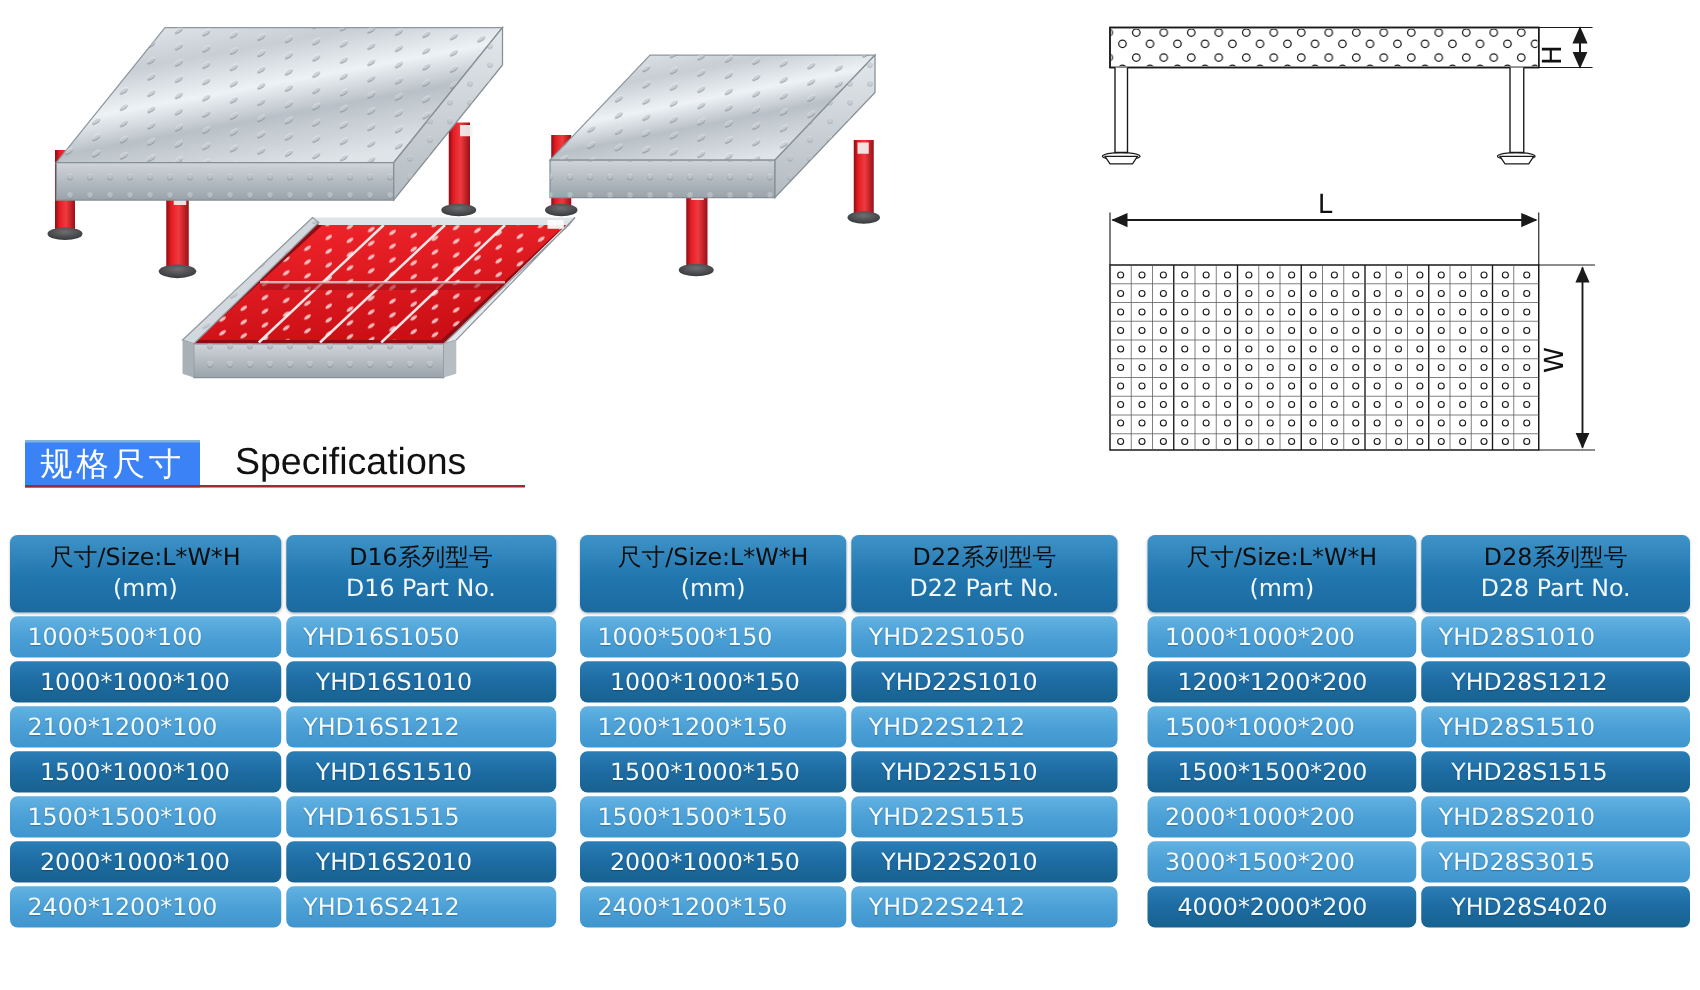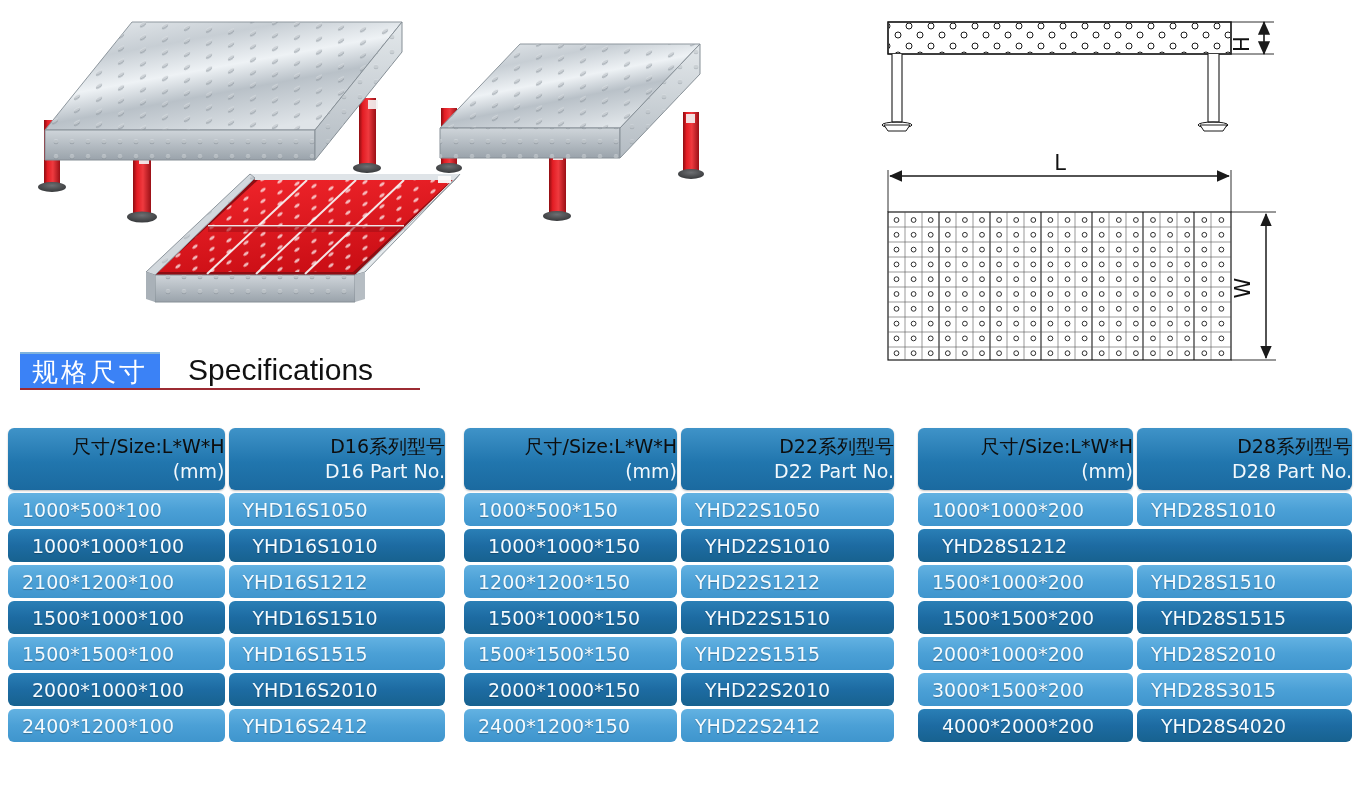--- a/index.html
+++ b/index.html
@@ -30,21 +30,21 @@
   .spec-table.t2{left:464px;width:430px;}
   .spec-table.t3{left:918px;width:434px;}
 
   .trow{display:flex;gap:4px;margin-bottom:3px;}
 
   .cell{flex:1 1 0;box-sizing:border-box;border-radius:6px;
         display:flex;align-items:center;white-space:nowrap;overflow:hidden;}
 
   
   .hrow .cell{height:62px;flex-direction:column;justify-content:center;
-              align-items:flex-end;text-align:center;
+              align-items:center;text-align:center;
               background:linear-gradient(180deg,#3f93c8 0%,#2176ae 55%,#1b6aa0 100%);
               color:#0d0d0d;font-size:19px;line-height:25px;
               box-shadow:0 1px 2px rgba(0,0,0,.25);}
   .hrow .cell .ln2{color:#f2f8fc;}
   .hrow .cell.size-col{font-family:"DejaVu Sans",sans-serif;}
   .hrow .cell.part-col{font-family:"DejaVu Sans",sans-serif;}
 
   
   .drow .cell{height:33px;padding:0 14px;font-size:19px;color:#f4fbff;
               font-family:"DejaVu Sans",sans-serif;
@@ -571,20 +571,21 @@
         <div class="cell part-col">
           <span>D28系列型号</span>
           <span class="ln2">D28 Part No.</span>
         </div>
       </div>
       <div class="trow drow light">
         <div class="cell size-col">1000*1000*200</div>
         <div class="cell part-col">YHD28S1010</div>
       </div>
       <div class="trow drow dark">
+        <div class="cell size-col">1200*1200*200</div>
         <div class="cell part-col">YHD28S1212</div>
       </div>
       <div class="trow drow light">
         <div class="cell size-col">1500*1000*200</div>
         <div class="cell part-col">YHD28S1510</div>
       </div>
       <div class="trow drow dark">
         <div class="cell size-col">1500*1500*200</div>
         <div class="cell part-col">YHD28S1515</div>
       </div>

